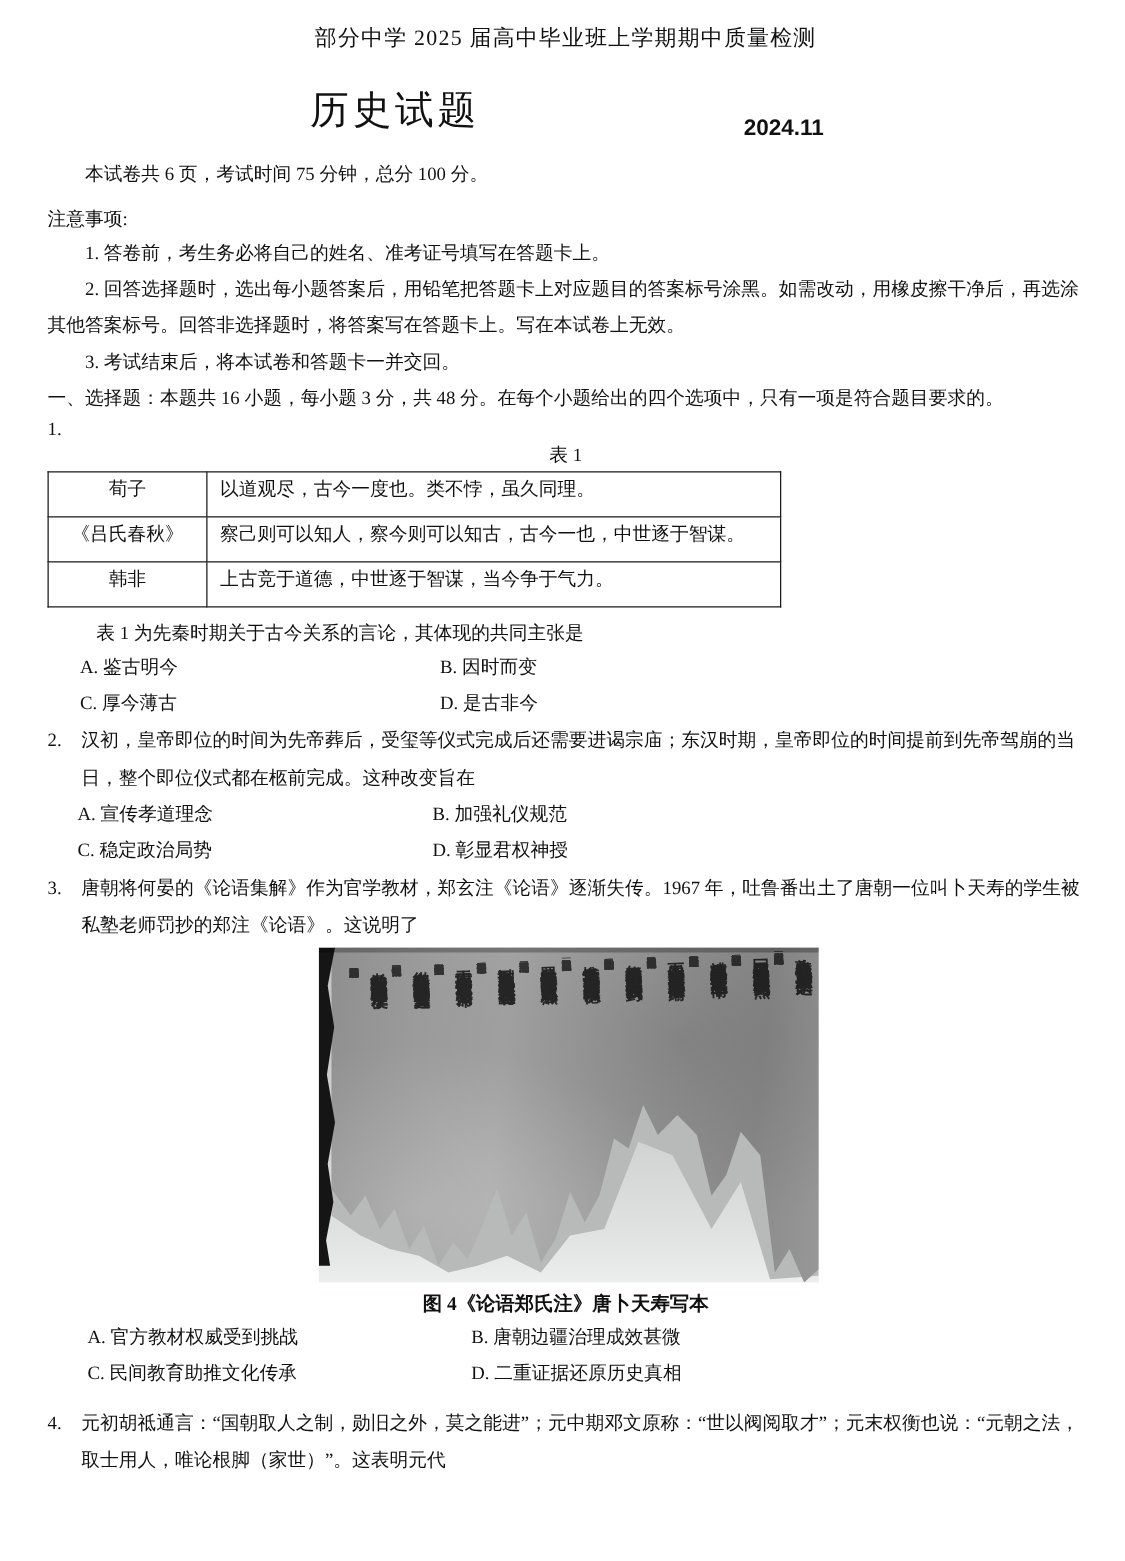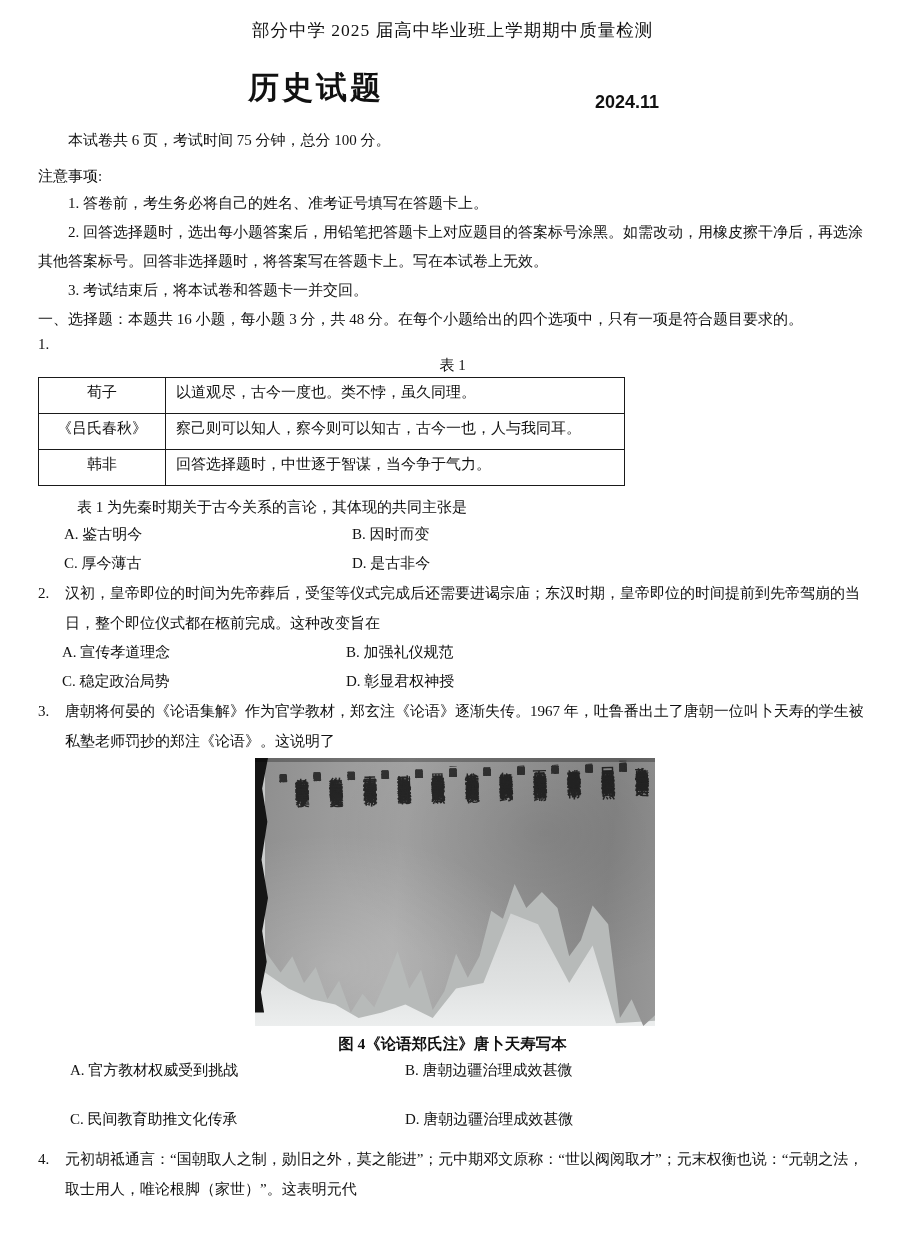--- a/index.html
+++ b/index.html
@@ -6,41 +6,41 @@
   .page{
     position:relative;width:900px;height:1249px;background:#ffffff;color:#111;
     font-family:"Liberation Serif","DejaVu Serif",serif;font-size:15px;overflow:hidden;
   }
   .content{position:absolute;left:38px;top:0;width:829px;}
   p{margin:0;}
 
   .doc-title{padding-top:19px;text-align:center;font-size:17.5px;font-weight:400;letter-spacing:1px;line-height:22px;}
 
   .subject-row{position:relative;height:44px;margin-top:30px;}
-  .subject{position:absolute;left:210px;top:-4px;font-size:31px;font-weight:700;letter-spacing:3px;}
+  .subject{position:absolute;left:210px;top:-4px;font-size:31px;font-weight:400;letter-spacing:3px;}
   .exam-date{position:absolute;left:557px;bottom:2px;font-size:18px;font-family:"Liberation Sans","DejaVu Sans",sans-serif;font-weight:bold;}
 
   .exam-info{margin-top:12px;line-height:26px;text-indent:2em;}
   .notice-title{margin-top:10px;line-height:26px;}
   .notice{line-height:29px;text-indent:2em;}
   .section-head{line-height:28px;}
   .qnum-line{line-height:22px;}
 
   .tbl-caption{text-align:center;line-height:20px;}
   table.qtable{border-collapse:collapse;margin-top:2px;}
   table.qtable td{border:1.6px solid #1a1a1a;vertical-align:top;font-size:15px;line-height:20px;}
   td.col-src{width:118px;text-align:center;padding:4px 4px 11px;}
   td.col-quote{width:438px;padding:4px 10px 11px;}
 
   .q1-stem{margin-top:8px;margin-left:39px;line-height:26px;}
 
   .options{display:grid;line-height:21px;row-gap:8px;margin-top:4px;}
   .options.g1{margin-left:26px;grid-template-columns:288px 1fr;}
   .options.g2{margin-left:24px;grid-template-columns:284px 1fr;}
-  .options.g3{margin-left:32px;grid-template-columns:307px 1fr;gap:28px;}
+  .options.g3{margin-left:32px;grid-template-columns:307px 1fr;}
 
   .question{position:relative;padding-left:27px;line-height:30px;}
   .question .qno{position:absolute;left:0;top:0;}
   .q2{margin-top:4px;}
   .q3{margin-top:4px;}
   .q4{margin-top:14px;}
 
   
   .fig-wrap{margin-top:2px;margin-left:217px;width:400px;}
   .photo{
@@ -98,25 +98,25 @@
     <div class="tbl-caption">表 1</div>
 
     <table class="qtable">
       <tbody>
         <tr>
           <td class="col-src">荀子</td>
           <td class="col-quote">以道观尽，古今一度也。类不悖，虽久同理。</td>
         </tr>
         <tr>
           <td class="col-src">《吕氏春秋》</td>
-          <td class="col-quote">察己则可以知人，察今则可以知古，古今一也，人与我同耳。</td>
+          <td class="col-quote">察己则可以知人，察今则可以知古，古今一也，中世逐于智谋。</td>
         </tr>
         <tr>
           <td class="col-src">韩非</td>
-          <td class="col-quote">回答选择题时，中世逐于智谋，当今争于气力。</td>
+          <td class="col-quote">上古竞于道德，中世逐于智谋，当今争于气力。</td>
         </tr>
       </tbody>
     </table>
 
     <p class="q1-stem">表 1 为先秦时期关于古今关系的言论，其体现的共同主张是</p>
     <div class="options g1">
       <span>A. 鉴古明今</span>
       <span>B. 因时而变</span>
       <span>C. 厚今薄古</span>
       <span>D. 是古非今</span>
@@ -170,21 +170,21 @@
         <div class="dark-edge"></div>
         <div class="photo-top-shade"></div>
       </div>
     </div>
     <p class="fig-caption">图 4《论语郑氏注》唐卜天寿写本</p>
 
     <div class="options g3">
       <span>A. 官方教材权威受到挑战</span>
       <span>B. 唐朝边疆治理成效甚微</span>
       <span>C. 民间教育助推文化传承</span>
-      <span>D. 唐朝边疆治理成效甚微</span>
+      <span>D. 二重证据还原历史真相</span>
     </div>
 
     <div class="question q4">
       <span class="qno">4.</span>
       <p class="stem">元初胡祗通言：“国朝取人之制，勋旧之外，莫之能进”；元中期邓文原称：“世以阀阅取才”；元末权衡也说：“元朝之法，取士用人，唯论根脚（家世）”。这表明元代</p>
     </div>
 
   </div>
 </div>
 

